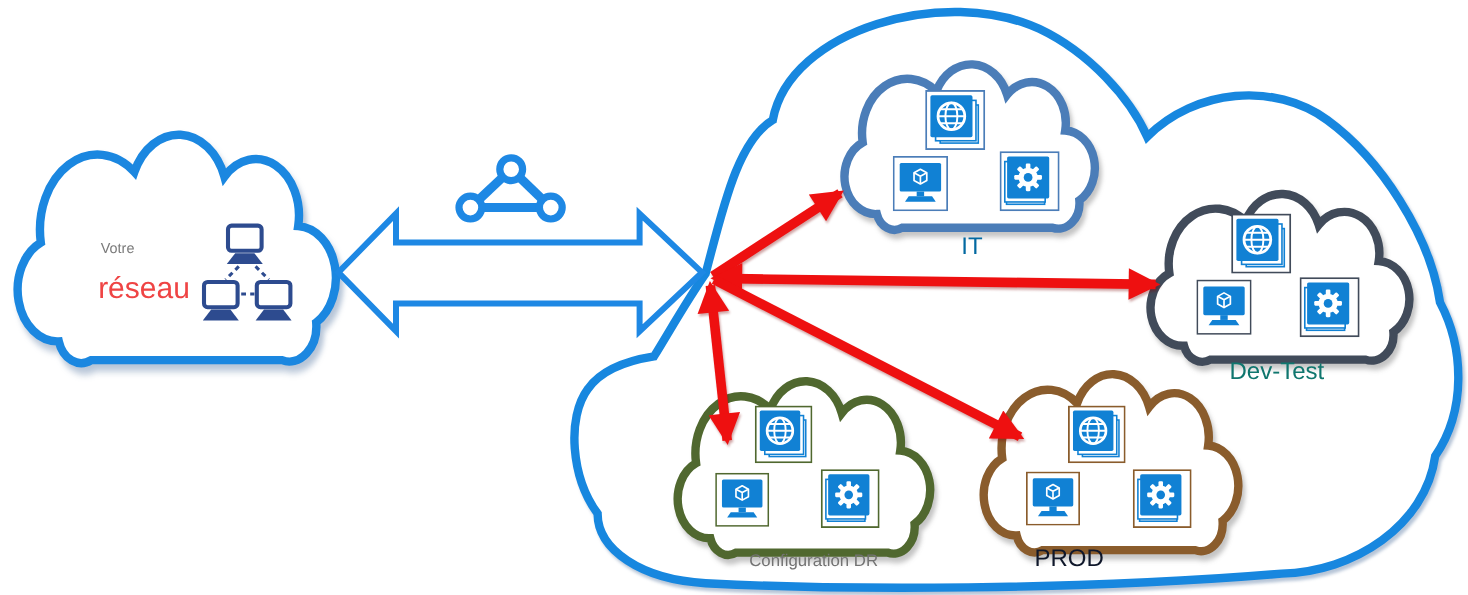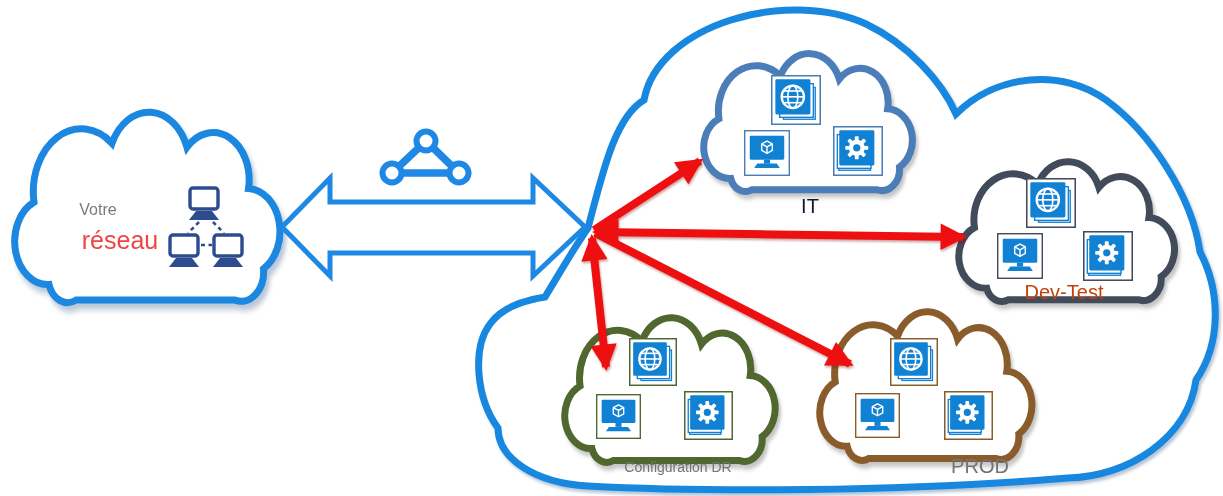--- a/index.html
+++ b/index.html
@@ -10,21 +10,21 @@
     overflow:hidden;
     font-family:"Liberation Sans", sans-serif;
   }
   .stage svg{position:absolute;left:0;top:0;}
   .lbl{
     position:absolute;
     transform:translateX(-50%);
     white-space:nowrap;
     line-height:1.15;
   }
-  .lbl-votre{font-size:16px;}
+  .lbl-votre{font-size:12px;}
   .lbl-reseau{font-size:25px;}
   .lbl-circuit{font-size:21px;}
   .lbl-cloud{font-size:20px;}
   .lbl-dr{font-size:14px;}
   .shadow-blue{filter:drop-shadow(2px 3px 1.5px rgba(50,90,140,.35));}
   .shadow-soft{filter:drop-shadow(2px 3px 1.5px rgba(60,60,60,.30));}
   .shadow-red{filter:drop-shadow(1.5px 2px 1px rgba(120,0,0,.35));}
 </style>
 </head>
 <body>
@@ -157,17 +157,17 @@
     <g class="shadow-red" fill="none" stroke-width="8" stroke="#ee1010">
       <line x1="594" y1="230" x2="700" y2="161" marker-end="url(#ah)"></line>
       <line x1="596" y1="232" x2="963" y2="237" marker-start="url(#ah)" marker-end="url(#ah)"></line>
       <line x1="592" y1="238" x2="606" y2="367" marker-start="url(#ah)" marker-end="url(#ah)"></line>
       <line x1="595" y1="233" x2="850" y2="364" marker-end="url(#ah)"></line>
     </g>
   </svg>
 
   <div class="lbl lbl-votre" style="left: 98px; top: 201px; color: rgb(122, 122, 122);">Votre</div>
   <div class="lbl lbl-reseau" style="left: 120px; top: 226px; color: #ef4444;">réseau</div>
-  <div class="lbl lbl-cloud" style="left: 810px; top: 195px; color: #0f172a;">IT</div>
-  <div class="lbl lbl-cloud" style="left: 1064px; top: 281px; color: #c2410c;">Dev-Test</div>
+  <div class="lbl lbl-cloud" style="left: 810px; top: 195px; color: #0369a1;">IT</div>
+  <div class="lbl lbl-cloud" style="left: 1064px; top: 299px; color: #0f766e;">Dev-Test</div>
   <div class="lbl lbl-dr" style="left: 678px; top: 459px; color: #737373;">Configuration DR</div>
-  <div class="lbl lbl-cloud" style="left: 980px; top: 455px; color: #737373;">PROD</div>
+  <div class="lbl lbl-cloud" style="left: 891px; top: 455px; color: #0f172a;">PROD</div>
 </div>
 
 </body></html>

